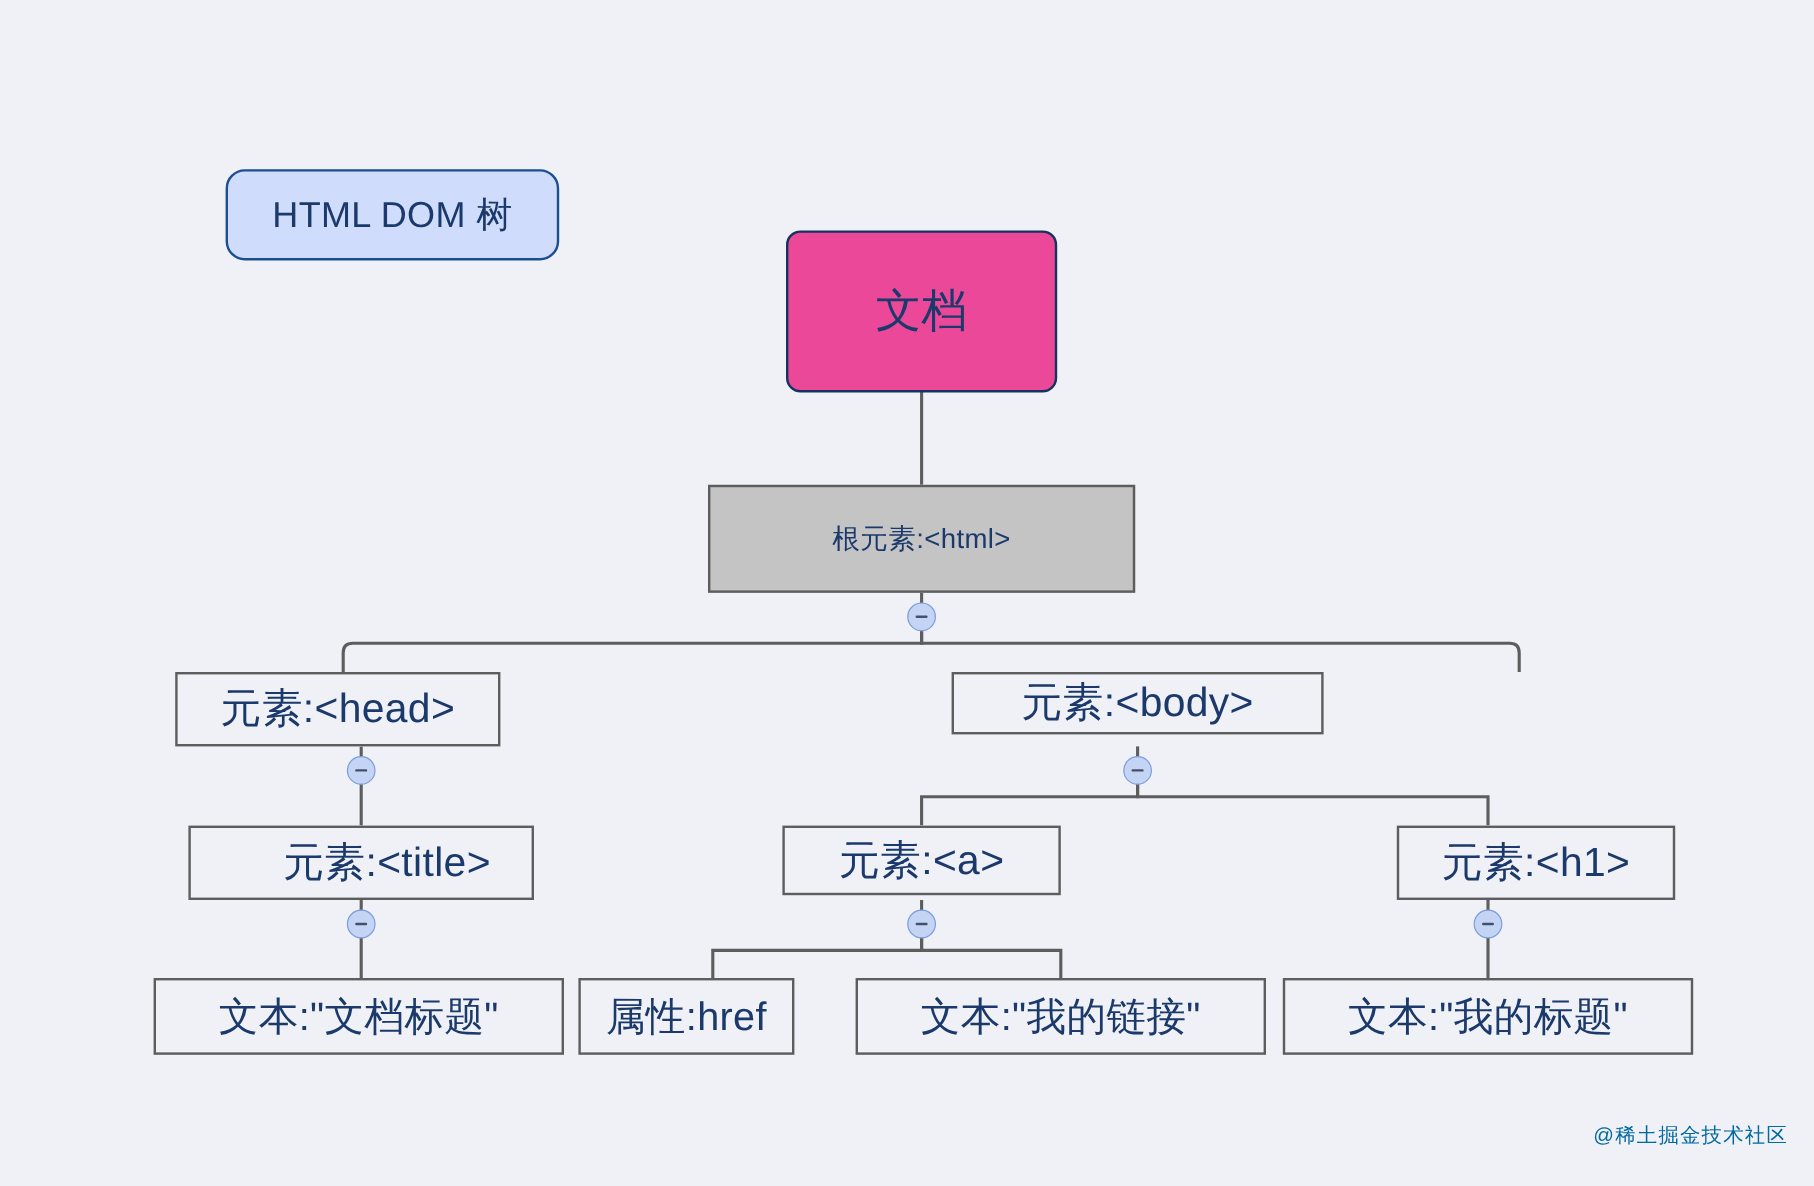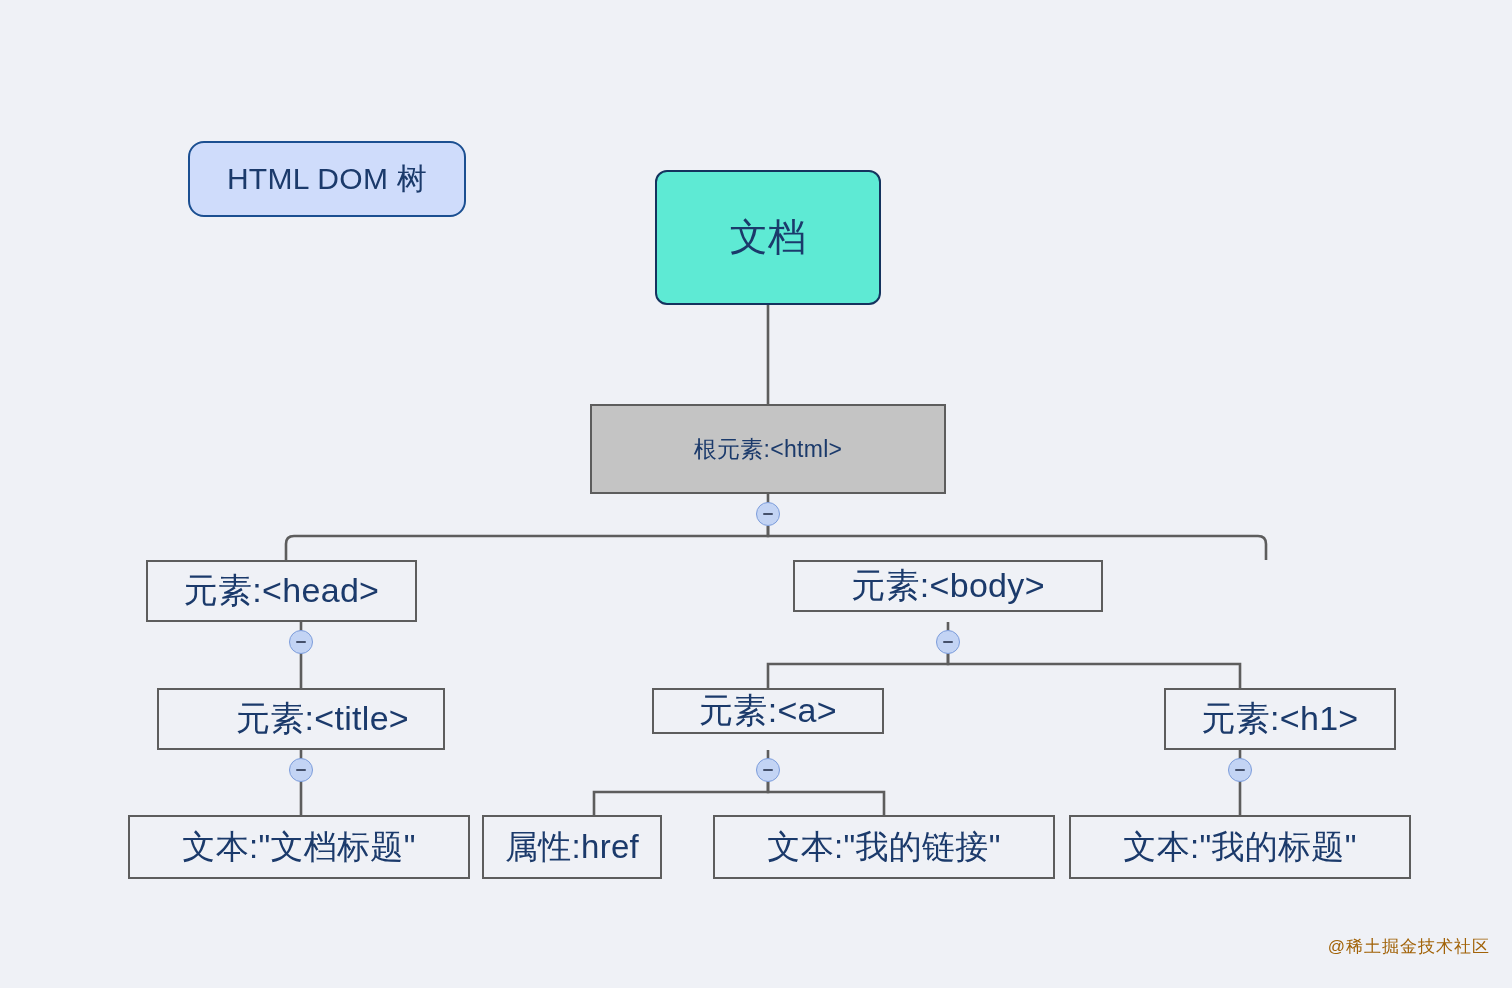--- a/index.html
+++ b/index.html
@@ -41,24 +41,25 @@
   
   .chip {
     background: #cfdcfb;
     border: 2.5px solid #1b4f91;
     border-radius: 16px;
     font-size: 30px;
   }
 
   
   .root {
-    background: #5eead4;
+    background: #ec4899;
     border: 2.5px solid #14335e;
     border-radius: 12px;
     font-size: 38px;
+    margin-top: 22px;
   }
 
   
   .gray {
     background: #c4c4c4;
     border: 2.5px solid #5d5d5d;
     font-size: 23px;
   }
 
   
@@ -94,21 +95,21 @@
     height: 2.5px;
     background: #44506b;
     border-radius: 1px;
   }
 
   .watermark {
     position: absolute;
     right: 22px;
     bottom: 30px;
     font-size: 17px;
-    color: #a16207;
+    color: #0369a1;
     letter-spacing: 1px;
   }
 </style>
 </head>
 <body>
 
 <div id="canvas">
 
   <svg id="wires" viewBox="0 0 1512 988" xmlns="http://www.w3.org/2000/svg">
     <g fill="none" stroke="#5d5d5d" stroke-width="2.6">
@@ -144,21 +145,21 @@
   <div class="node root" style="left:655px; top:170px; width:226px; height:135px;">文档</div>
 
   <div class="node gray" style="left:590px; top:404px; width:356px; height:90px;">根元素:&lt;html&gt;</div>
 
   <div class="node plain" style="left:146px; top:560px; width:271px; height:62px;">元素:&lt;head&gt;</div>
 
   <div class="node plain" style="left:793px; top:560px; width:310px; height:52px;">元素:&lt;body&gt;</div>
 
   <div class="node plain" style="left:157px; top:688px; width:288px; height:62px;padding-left:43px;">元素:&lt;title&gt;</div>
 
-  <div class="node plain" style="left:652px; top:688px; width:232px; height:46px;">元素:&lt;a&gt;</div>
+  <div class="node plain" style="left:652px; top:688px; width:232px; height:58px;">元素:&lt;a&gt;</div>
 
   <div class="node plain" style="left:1164px; top:688px; width:232px; height:62px;">元素:&lt;h1&gt;</div>
 
   <div class="node leaf" style="left:128px; top:815px; width:342px; height:64px;">文本:"文档标题"</div>
 
   <div class="node leaf" style="left:482px; top:815px; width:180px; height:64px;">属性:href</div>
 
   <div class="node leaf" style="left:713px; top:815px; width:342px; height:64px;">文本:"我的链接"</div>
 
   <div class="node leaf" style="left:1069px; top:815px; width:342px; height:64px;">文本:"我的标题"</div>

